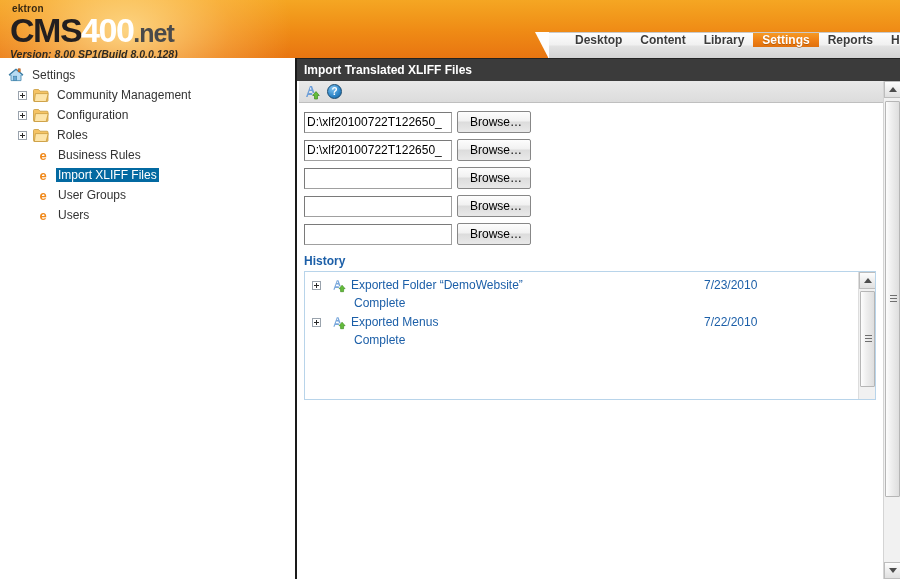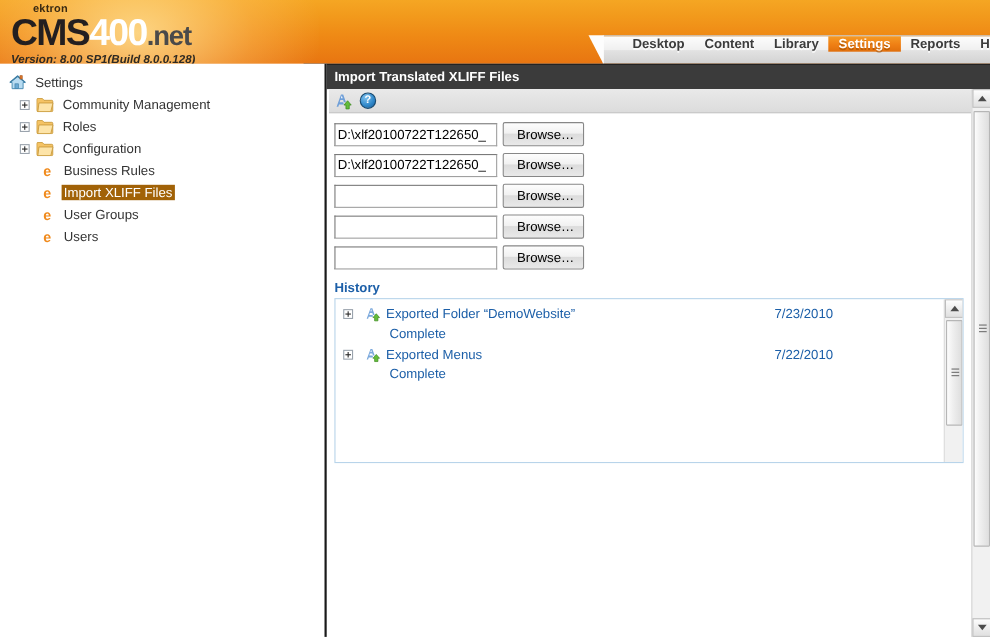--- a/index.html
+++ b/index.html
@@ -39,21 +39,21 @@
     position: absolute;
     left: 10px; top: 4px;
     line-height: 1;
     user-select: none;
   }
   .logo-ektron {
     font-size: 10px;
     font-weight: bold;
     color: #3a2a12;
     letter-spacing: 0.2px;
-    margin-left: 20px;
+    margin-left: 2px;
   }
   .logo-main {
     font-size: 34px;
     font-weight: bold;
     letter-spacing: -1.5px;
     margin-top: -1px;
     white-space: nowrap;
   }
   .logo-cms { color: #231f20; }
   .logo-400 { color: #ffffff; }
@@ -167,21 +167,21 @@
     display: flex;
     align-items: center;
     height: 20px;
     font-size: 12px;
     color: #333333;
     white-space: nowrap;
     cursor: pointer;
   }
   .tree-row .label { padding: 0 2px; }
   .tree-row.selected .label {
-    background: #a16207;
+    background: #0369a1;
     color: #ffffff;
   }
 
   .expander {
     width: 9px; height: 9px;
     border: 1px solid #9aa3ad;
     background: #ffffff;
     position: relative;
     flex: 0 0 auto;
     cursor: pointer;
@@ -302,21 +302,21 @@
   .history-title {
     font-size: 12px;
     font-weight: bold;
     color: #1c5fa8;
     margin: 9px 0 3px 0;
   }
 
   .history-panel {
     position: relative;
     width: 572px;
-    height: 150px;
+    height: 129px;
     border: 1px solid #b8d4ea;
     background: #ffffff;
     overflow: hidden;
   }
   .history-list {
     position: absolute;
     left: 0; top: 0;
     right: 18px;
     padding: 4px 0 0 7px;
   }
@@ -479,33 +479,33 @@
       <div class="tree-row">
         <span style="display: inline-block; flex: 0 0 auto; width: 18px;"></span>
         <span class="expander"></span>
         <span style="width: 6px; flex: 0 0 auto;"></span>
         <span style="display: flex; align-items: center; flex: 0 0 auto;">
           <svg viewBox="0 0 16 13" class="ic-folder">
             <path d="M0.5 1.5 A1 1 0 0 1 1.5 0.5 L5.5 0.5 L7 2.2 L14 2.2 A1 1 0 0 1 15 3.2 L15 11.5 A1 1 0 0 1 14 12.5 L1.5 12.5 A1 1 0 0 1 0.5 11.5 Z" fill="#f5c364" stroke="#c89a3c" stroke-width="0.8"></path>
             <path d="M2.4 4.6 L15.2 4.6 L13.3 11.9 A0.8 0.8 0 0 1 12.5 12.5 L1.4 12.5 Z" fill="#fde4a8" stroke="#c89a3c" stroke-width="0.8"></path>
           </svg>
         </span>
-        <span class="label" style="margin-left: 6px;">Roles</span>
+        <span class="label" style="margin-left: 6px;">Configuration</span>
       </div>
       <div class="tree-row">
         <span style="display: inline-block; flex: 0 0 auto; width: 18px;"></span>
         <span class="expander"></span>
         <span style="width: 6px; flex: 0 0 auto;"></span>
         <span style="display: flex; align-items: center; flex: 0 0 auto;">
           <svg viewBox="0 0 16 13" class="ic-folder">
             <path d="M0.5 1.5 A1 1 0 0 1 1.5 0.5 L5.5 0.5 L7 2.2 L14 2.2 A1 1 0 0 1 15 3.2 L15 11.5 A1 1 0 0 1 14 12.5 L1.5 12.5 A1 1 0 0 1 0.5 11.5 Z" fill="#f5c364" stroke="#c89a3c" stroke-width="0.8"></path>
             <path d="M2.4 4.6 L15.2 4.6 L13.3 11.9 A0.8 0.8 0 0 1 12.5 12.5 L1.4 12.5 Z" fill="#fde4a8" stroke="#c89a3c" stroke-width="0.8"></path>
           </svg>
         </span>
-        <span class="label" style="margin-left: 6px;">Configuration</span>
+        <span class="label" style="margin-left: 6px;">Roles</span>
       </div>
       <div class="tree-row">
         <span style="display: inline-block; flex: 0 0 auto; width: 36px;"></span>
         <span style="display: flex; align-items: center; flex: 0 0 auto;">
           <span class="ic-e">e</span>
         </span>
         <span class="label" style="margin-left: 6px;">Business Rules</span>
       </div>
       <div class="tree-row selected">
         <span style="display: inline-block; flex: 0 0 auto; width: 36px;"></span>

